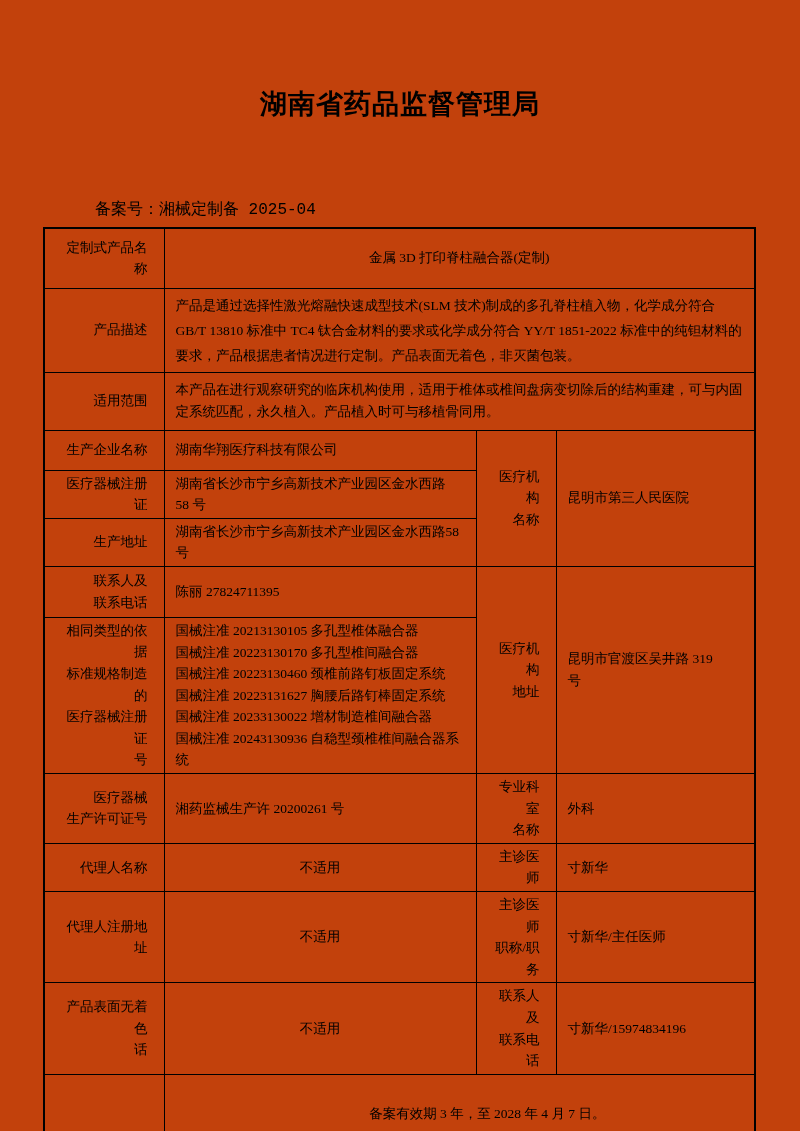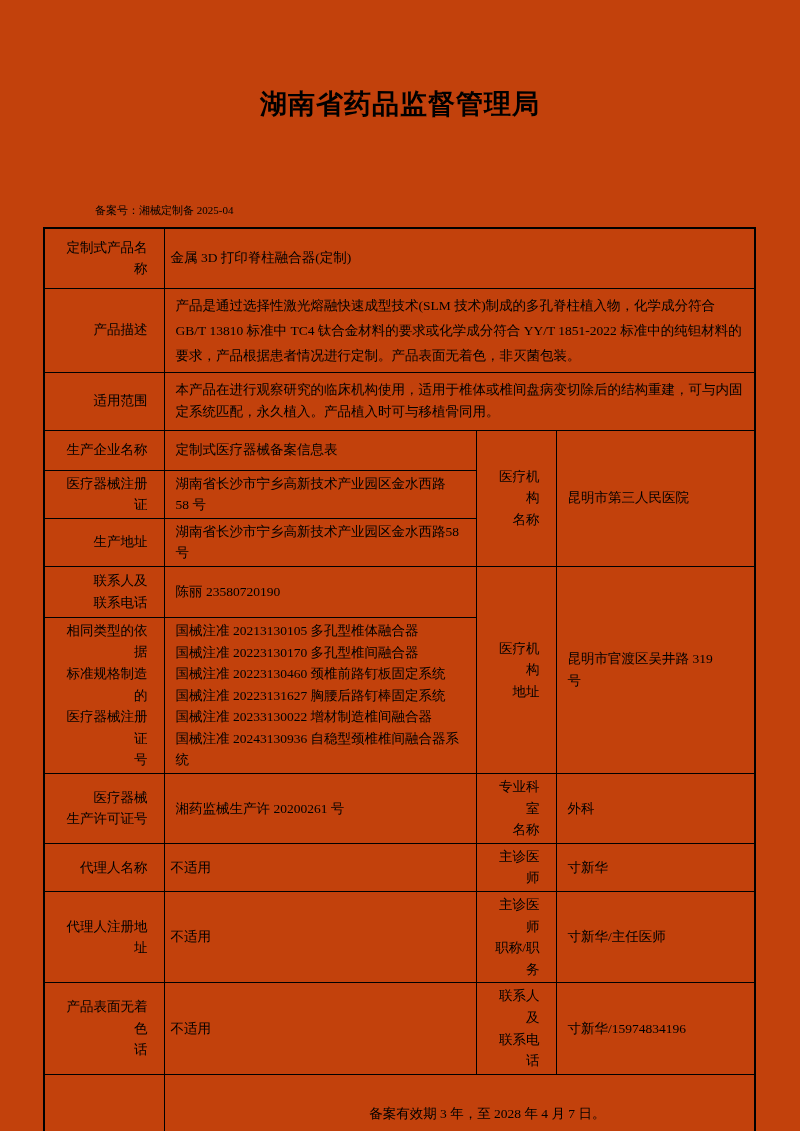--- a/index.html
+++ b/index.html
@@ -10,37 +10,37 @@
     -webkit-font-smoothing:antialiased;
   }
   .page{position:absolute;inset:0;background:#c2410c;}
   .doc-title{
     position:absolute;top:86px;left:0;width:100%;
     text-align:center;font-weight:bold;font-size:27px;line-height:36px;
     letter-spacing:1px;
   }
   .record-no{
     position:absolute;top:199px;left:95px;
-    font-size:11px;line-height:22px;
+    font-size:16px;line-height:22px;font-family:Liberation Mono, monospace;
   }
   table.form{
     position:absolute;top:227px;left:43px;
     width:711px;border-collapse:collapse;table-layout:fixed;
     font-size:13.5px;line-height:1.6;
   }
   table.form{border:2px solid #000;}
   table.form td{
     border:1px solid #000;
     vertical-align:middle;
     white-space:pre-line;
     overflow:hidden;
   }
   td.lbl{text-align:right;padding:2px 16px;}
   td.val{text-align:left;padding:2px 8px 2px 11px;margin-left:20px;}
-  td.val-c{padding:2px 6px;}
+  td.val-c{text-align:center;padding:2px 6px;}
   td.desc{line-height:25px;padding:4px 8px 4px 11px;}
   td.certs{line-height:21.5px;}
   td.bottom-cell{vertical-align:top;padding:0;}
   .bottom-line1{padding:7px 8px 0 64px;text-align:center;}
   .bottom-line2{margin-top:29px;padding-left:150px;text-align:center;}
   .bottom-line3{margin-top:15px;padding-left:150px;text-align:center;white-space:pre-wrap;}
 </style>
 </head>
 <body>
 
@@ -67,39 +67,39 @@
       <tr style="height:79px">
         <td class="lbl">产品描述</td>
         <td class="val desc" colspan="3">产品是通过选择性激光熔融快速成型技术(SLM 技术)制成的多孔脊柱植入物，化学成分符合 GB/T 13810 标准中 TC4 钛合金材料的要求或化学成分符合 YY/T 1851-2022 标准中的纯钽材料的要求，产品根据患者情况进行定制。产品表面无着色，非灭菌包装。</td>
       </tr>
       <tr style="height:58px">
         <td class="lbl">适用范围</td>
         <td class="val" colspan="3">本产品在进行观察研究的临床机构使用，适用于椎体或椎间盘病变切除后的结构重建，可与内固定系统匹配，永久植入。产品植入时可与移植骨同用。</td>
       </tr>
       <tr style="height:40px">
         <td class="lbl">生产企业名称</td>
-        <td class="val">定制式医疗器械备案信息表</td>
+        <td class="val">湖南华翔医疗科技有限公司</td>
         <td class="lbl" rowspan="3">医疗机构
 名称</td>
         <td class="val" rowspan="3">昆明市第三人民医院</td>
       </tr>
       <tr style="height:41px">
         <td class="lbl">医疗器械注册证</td>
         <td class="val">湖南省长沙市宁乡高新技术产业园区金水西路
 58 号</td>
       </tr>
       <tr style="height:44px">
         <td class="lbl">生产地址</td>
         <td class="val">湖南省长沙市宁乡高新技术产业园区金水西路58
 号</td>
       </tr>
       <tr style="height:51px">
         <td class="lbl">联系人及
 联系电话</td>
-        <td class="val">陈丽 23580720190</td>
+        <td class="val">陈丽 27824711395</td>
         <td class="lbl" rowspan="2">医疗机构
 地址</td>
         <td class="val" rowspan="2">昆明市官渡区吴井路 319
 号</td>
       </tr>
       <tr style="height:130px">
         <td class="lbl">相同类型的依据
 标准规格制造的
 医疗器械注册证
 号</td>

